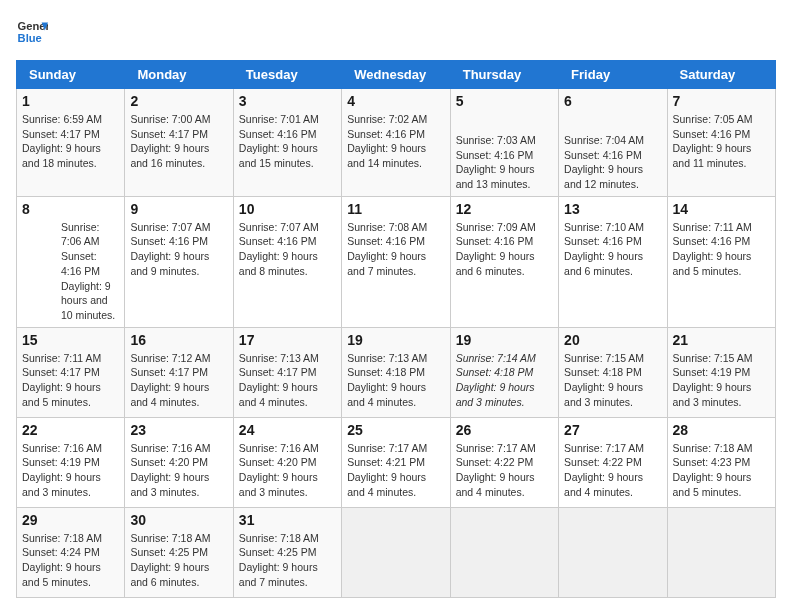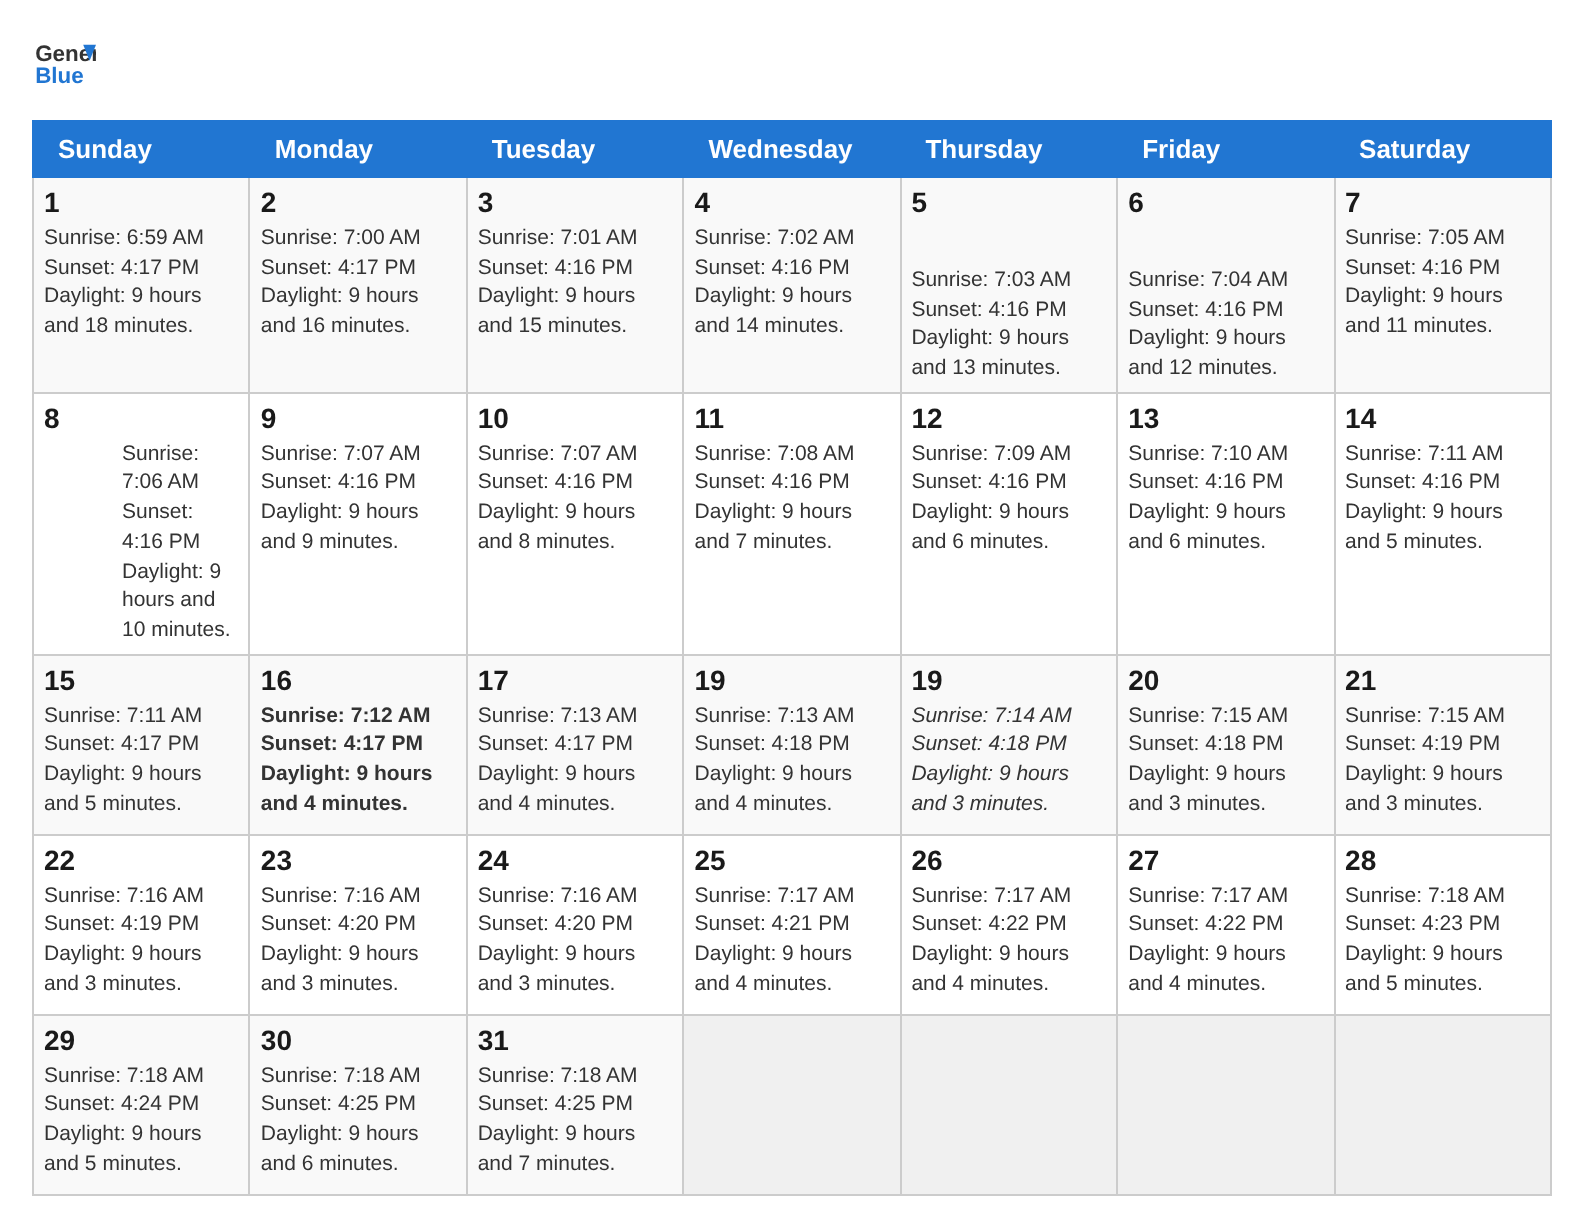--- a/index.html
+++ b/index.html
@@ -200,21 +200,21 @@
       </tr>
       <tr>
         <td>
           <span class="day-num">15</span>
           <div class="day-info" style="white-space: pre-line;">Sunrise: 7:11 AM
 Sunset: 4:17 PM
 Daylight: 9 hours and 5 minutes.</div>
         </td>
         <td>
           <span class="day-num">16</span>
-          <div class="day-info" style="white-space: pre-line; font-weight: bold;">Sunrise: 7:12 AM
+          <div class="day-info" style="white-space: pre-line;">Sunrise: 7:12 AM
 Sunset: 4:17 PM
 Daylight: 9 hours and 4 minutes.</div>
         </td>
         <td>
           <span class="day-num">17</span>
           <div class="day-info" style="white-space: pre-line;">Sunrise: 7:13 AM
 Sunset: 4:17 PM
 Daylight: 9 hours and 4 minutes.</div>
         </td>
         <td>

